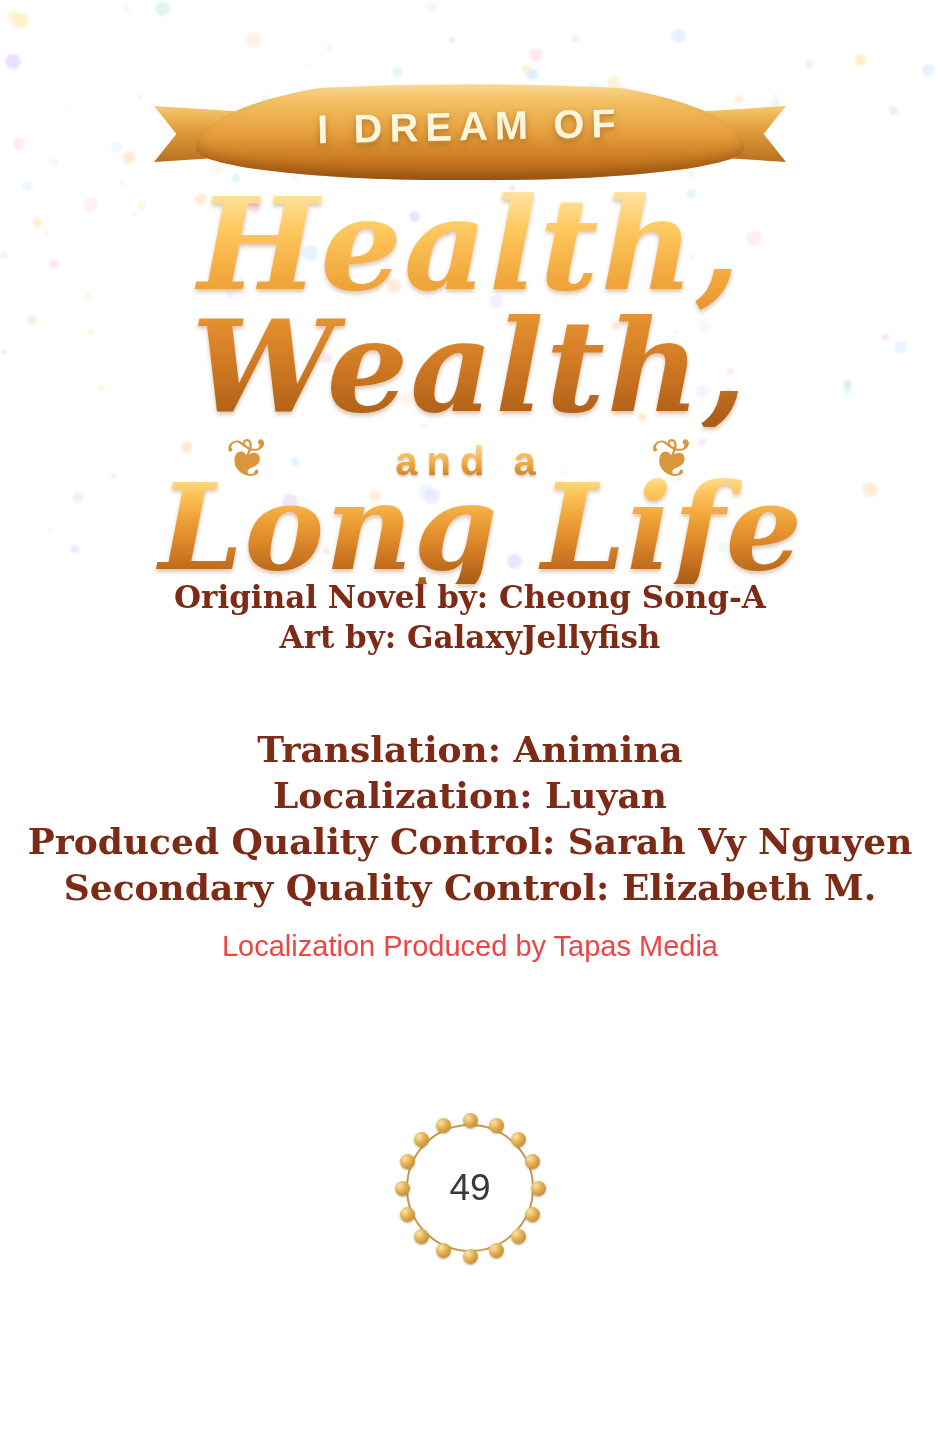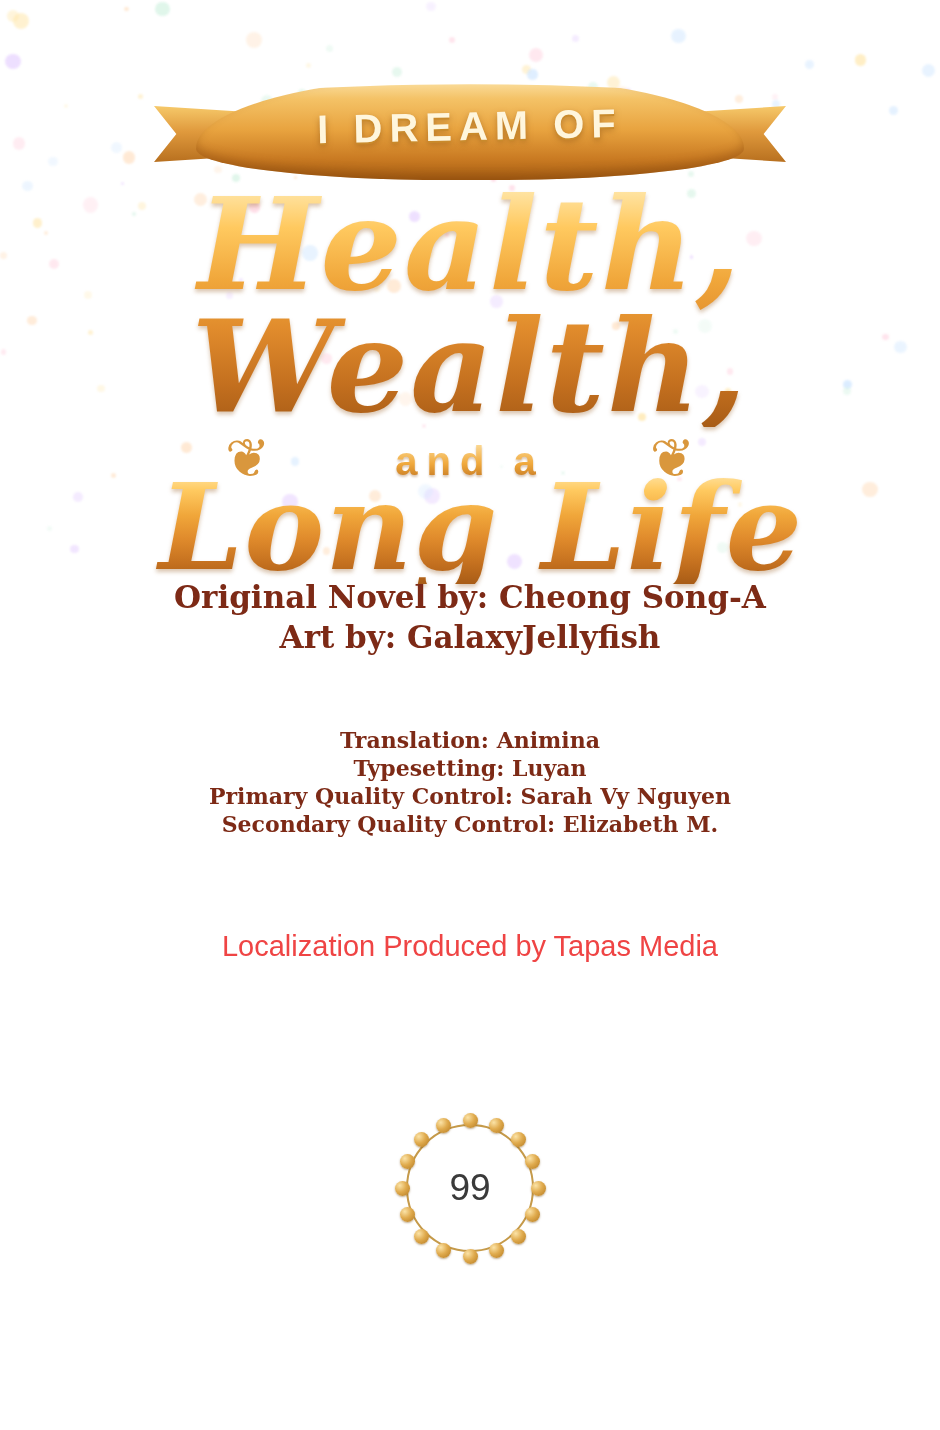--- a/index.html
+++ b/index.html
@@ -146,21 +146,21 @@
   .credits {
     position: absolute;
     left: 0;
     width: 940px;
     text-align: center;
     color: #7d2a16;
     font-family: "DejaVu Serif", serif;
     font-weight: bold;
   }
   .credits-1 { top: 578px; font-size: 31px; line-height: 1.28; }
-  .credits-2 { top: 726px; font-size: 22px; line-height: 1.28; }
+  .credits-2 { top: 726px; font-size: 36px; line-height: 1.28; }
 
   .localization {
     position: absolute;
     left: 0;
     top: 930px;
     width: 940px;
     text-align: center;
     font-family: "Liberation Sans", sans-serif;
     font-size: 29px;
     color: #ef4444;
@@ -348,22 +348,22 @@
   <div class="gothic line-ll">Long Life</div>
 </div>
 
 <div class="credits credits-1">
   <div>Original Novel by: Cheong Song-A</div>
   <div>Art by: GalaxyJellyfish</div>
 </div>
 
 <div class="credits credits-2">
   <div>Translation: Animina</div>
-  <div>Typesetting: Luyan</div>
-  <div>Primary Quality Control: Sarah Vy Nguyen</div>
+  <div>Localization: Luyan</div>
+  <div>Produced Quality Control: Sarah Vy Nguyen</div>
   <div>Secondary Quality Control: Elizabeth M.</div>
 </div>
 
 <div class="localization">Localization Produced by Tapas Media</div>
 
 <div class="medallion">
   <div class="med-ring"></div>
   <div id="beads">
       <div class="bead" style="left: 77.5px; top: 9.5px;"></div>
       <div class="bead" style="left: 103.522px; top: 14.6762px;"></div>
@@ -375,14 +375,14 @@
       <div class="bead" style="left: 103.522px; top: 140.324px;"></div>
       <div class="bead" style="left: 77.5px; top: 145.5px;"></div>
       <div class="bead" style="left: 51.4775px; top: 140.324px;"></div>
       <div class="bead" style="left: 29.4167px; top: 125.583px;"></div>
       <div class="bead" style="left: 14.6762px; top: 103.522px;"></div>
       <div class="bead" style="left: 9.5px; top: 77.5px;"></div>
       <div class="bead" style="left: 14.6762px; top: 51.4775px;"></div>
       <div class="bead" style="left: 29.4167px; top: 29.4167px;"></div>
       <div class="bead" style="left: 51.4775px; top: 14.6762px;"></div>
     </div>
-  <div class="page-num">99</div>
+  <div class="page-num">49</div>
 </div>
 
 </body></html>

